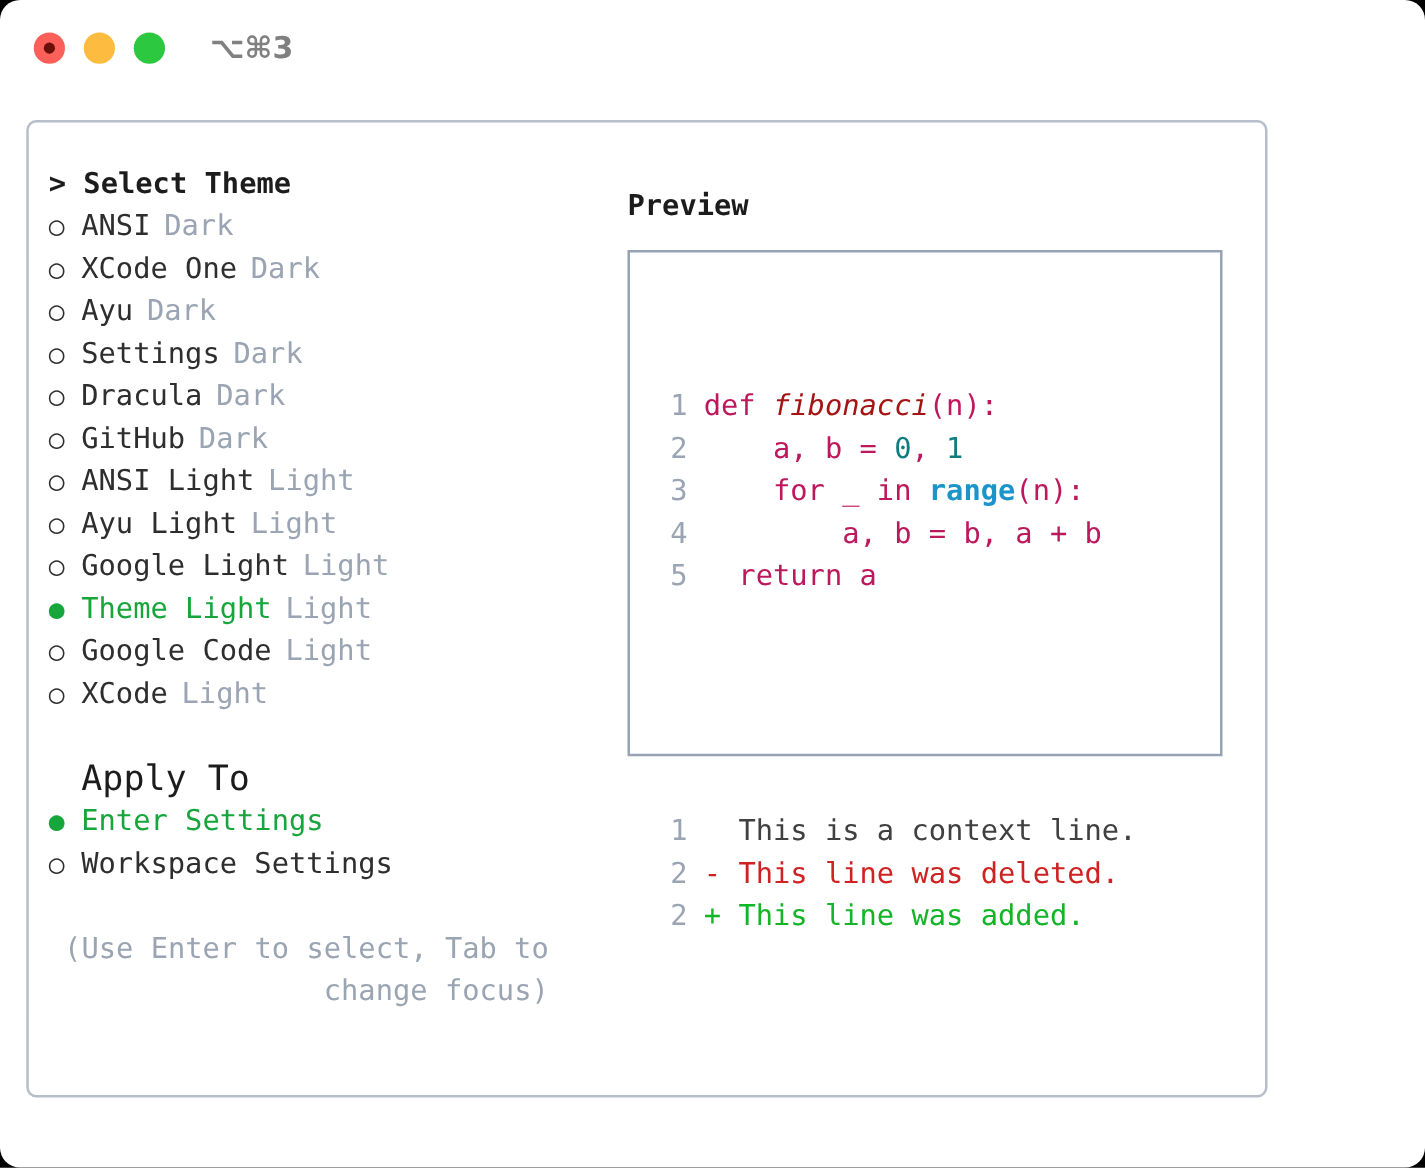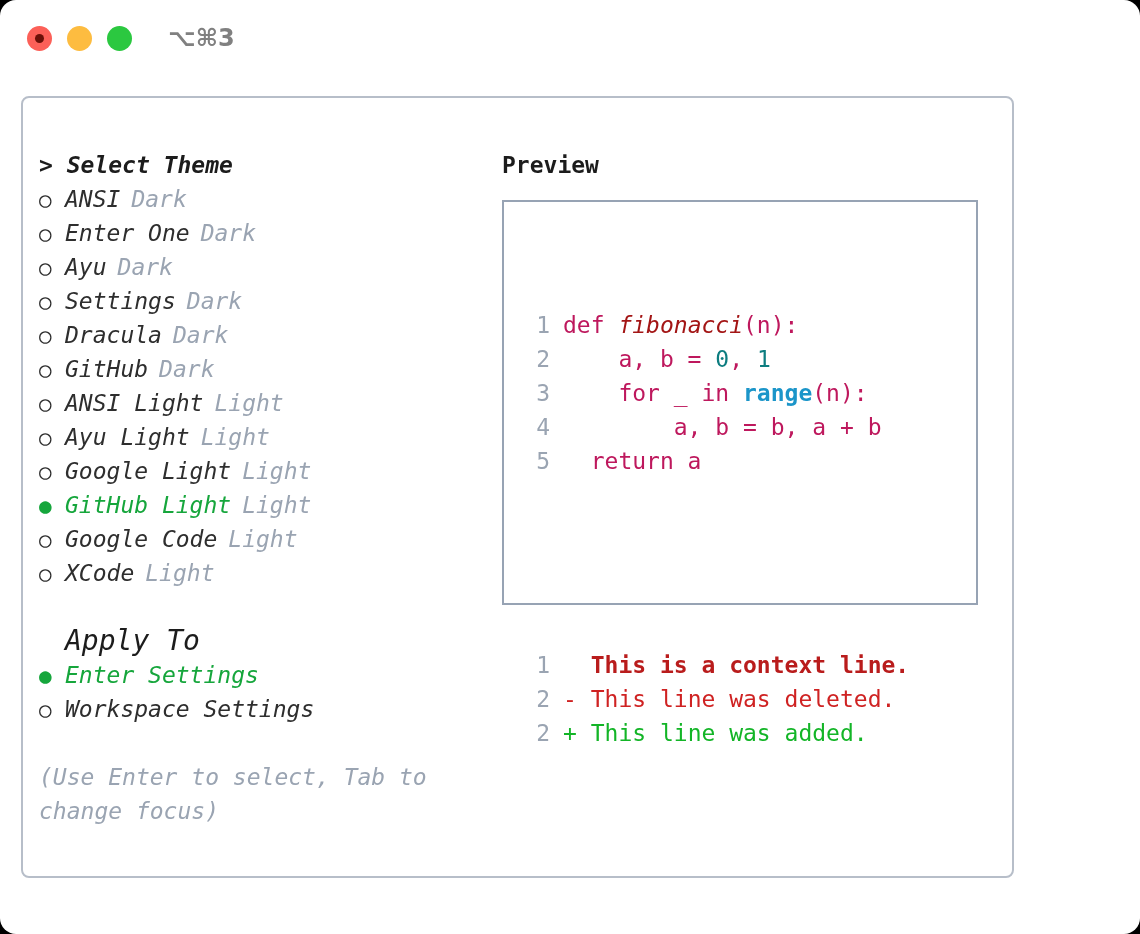--- a/index.html
+++ b/index.html
@@ -81,23 +81,22 @@
     border: 2px solid #b7bec9;
     border-radius: 8px;
     box-sizing: border-box;
     background: #ffffff;
   }
 
   
   .left-pane {
     position: absolute;
     left: 16px;
-    top: 50px;
+    top: 32px;
     width: 440px;
-    font-style: italic;
   }
 
   .pane-title {
     font-size: 23px;
     font-weight: bold;
     color: #1c1c1c;
     line-height: 34px;
     white-space: pre;
   }
 
@@ -129,20 +128,21 @@
     padding-left: 26px;
     white-space: pre;
   }
 
   .hint {
     margin-top: 34px;
     font-size: 23px;
     color: #9aa4b2;
     line-height: 34px;
     width: 400px;
+    text-align: right;
   }
 
   
   .right-pane {
     position: absolute;
     left: 479px;
     top: 50px;
     width: 500px;
   }
 
@@ -174,21 +174,21 @@
     margin-right: 13px;
   }
   .code-text { color: #be185d; }
 
   .tok-fn   { color: #a31515; font-style: italic; }
   .tok-num  { color: #0d7d80; }
   .tok-call { color: #1b95c9; font-weight: bold; }
 
   .blank-line { height: 34px; }
 
-  .diff-ctx { color: #b91c1c; font-weight: bold; }
+  .diff-ctx { color: #404040; }
   .diff-del { color: #cf2222; }
   .diff-add { color: #13b527; }
 </style>
 </head>
 <body>
 
 <div class="window">
 
   <div class="titlebar">
     <div class="dots">
@@ -202,29 +202,29 @@
   </div>
 
   <div class="card">
 
     <div class="left-pane">
 
       <div class="pane-title">&gt; Select Theme</div>
 
       <div id="theme-list">
           <div class="opt-row"><span class="bullet">○</span><span class="opt-name">ANSI</span><span class="opt-variant">Dark</span></div>
-          <div class="opt-row"><span class="bullet">○</span><span class="opt-name">Enter One</span><span class="opt-variant">Dark</span></div>
+          <div class="opt-row"><span class="bullet">○</span><span class="opt-name">XCode One</span><span class="opt-variant">Dark</span></div>
           <div class="opt-row"><span class="bullet">○</span><span class="opt-name">Ayu</span><span class="opt-variant">Dark</span></div>
           <div class="opt-row"><span class="bullet">○</span><span class="opt-name">Settings</span><span class="opt-variant">Dark</span></div>
           <div class="opt-row"><span class="bullet">○</span><span class="opt-name">Dracula</span><span class="opt-variant">Dark</span></div>
           <div class="opt-row"><span class="bullet">○</span><span class="opt-name">GitHub</span><span class="opt-variant">Dark</span></div>
           <div class="opt-row"><span class="bullet">○</span><span class="opt-name">ANSI Light</span><span class="opt-variant">Light</span></div>
           <div class="opt-row"><span class="bullet">○</span><span class="opt-name">Ayu Light</span><span class="opt-variant">Light</span></div>
           <div class="opt-row"><span class="bullet">○</span><span class="opt-name">Google Light</span><span class="opt-variant">Light</span></div>
-          <div class="opt-row selected"><span class="bullet selected">●</span><span class="opt-name">GitHub Light</span><span class="opt-variant">Light</span></div>
+          <div class="opt-row selected"><span class="bullet selected">●</span><span class="opt-name">Theme Light</span><span class="opt-variant">Light</span></div>
           <div class="opt-row"><span class="bullet">○</span><span class="opt-name">Google Code</span><span class="opt-variant">Light</span></div>
           <div class="opt-row"><span class="bullet">○</span><span class="opt-name">XCode</span><span class="opt-variant">Light</span></div>
         </div>
 
       <div class="section-gap"></div>
 
       <div class="section-title">Apply To</div>
 
       <div id="apply-list">
           <div class="opt-row selected"><span class="bullet selected">●</span><span class="opt-name">Enter Settings</span></div>

